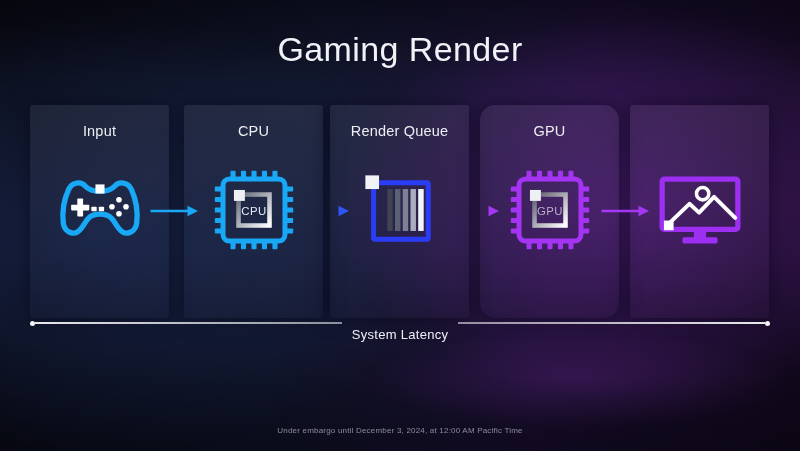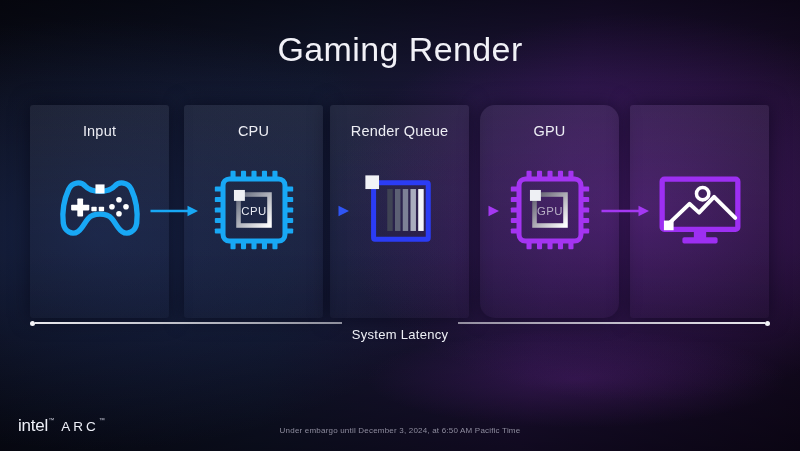--- a/index.html
+++ b/index.html
@@ -248,22 +248,16 @@
   </div>
 
   <div class="latency-row">
     <div class="lat-dot"></div>
     <div class="lat-line"></div>
     <div class="lat-label">System Latency</div>
     <div class="lat-line right"></div>
     <div class="lat-dot"></div>
   </div>
 
-  <div class="footer-logo">
-    <span class="logo-intel">intel</span>
-      <span class="logo-tm">™</span>
-      <span class="logo-arc">ARC</span>
-      <span class="logo-tm">™</span>
-  </div>
-
-  <div class="embargo">Under embargo until December 3, 2024, at 6:50 AM Pacific Time</div>
+
+  <div class="embargo">Under embargo until December 3, 2024, at 12:00 AM Pacific Time</div>
 
 </div>
 
 </body></html>

